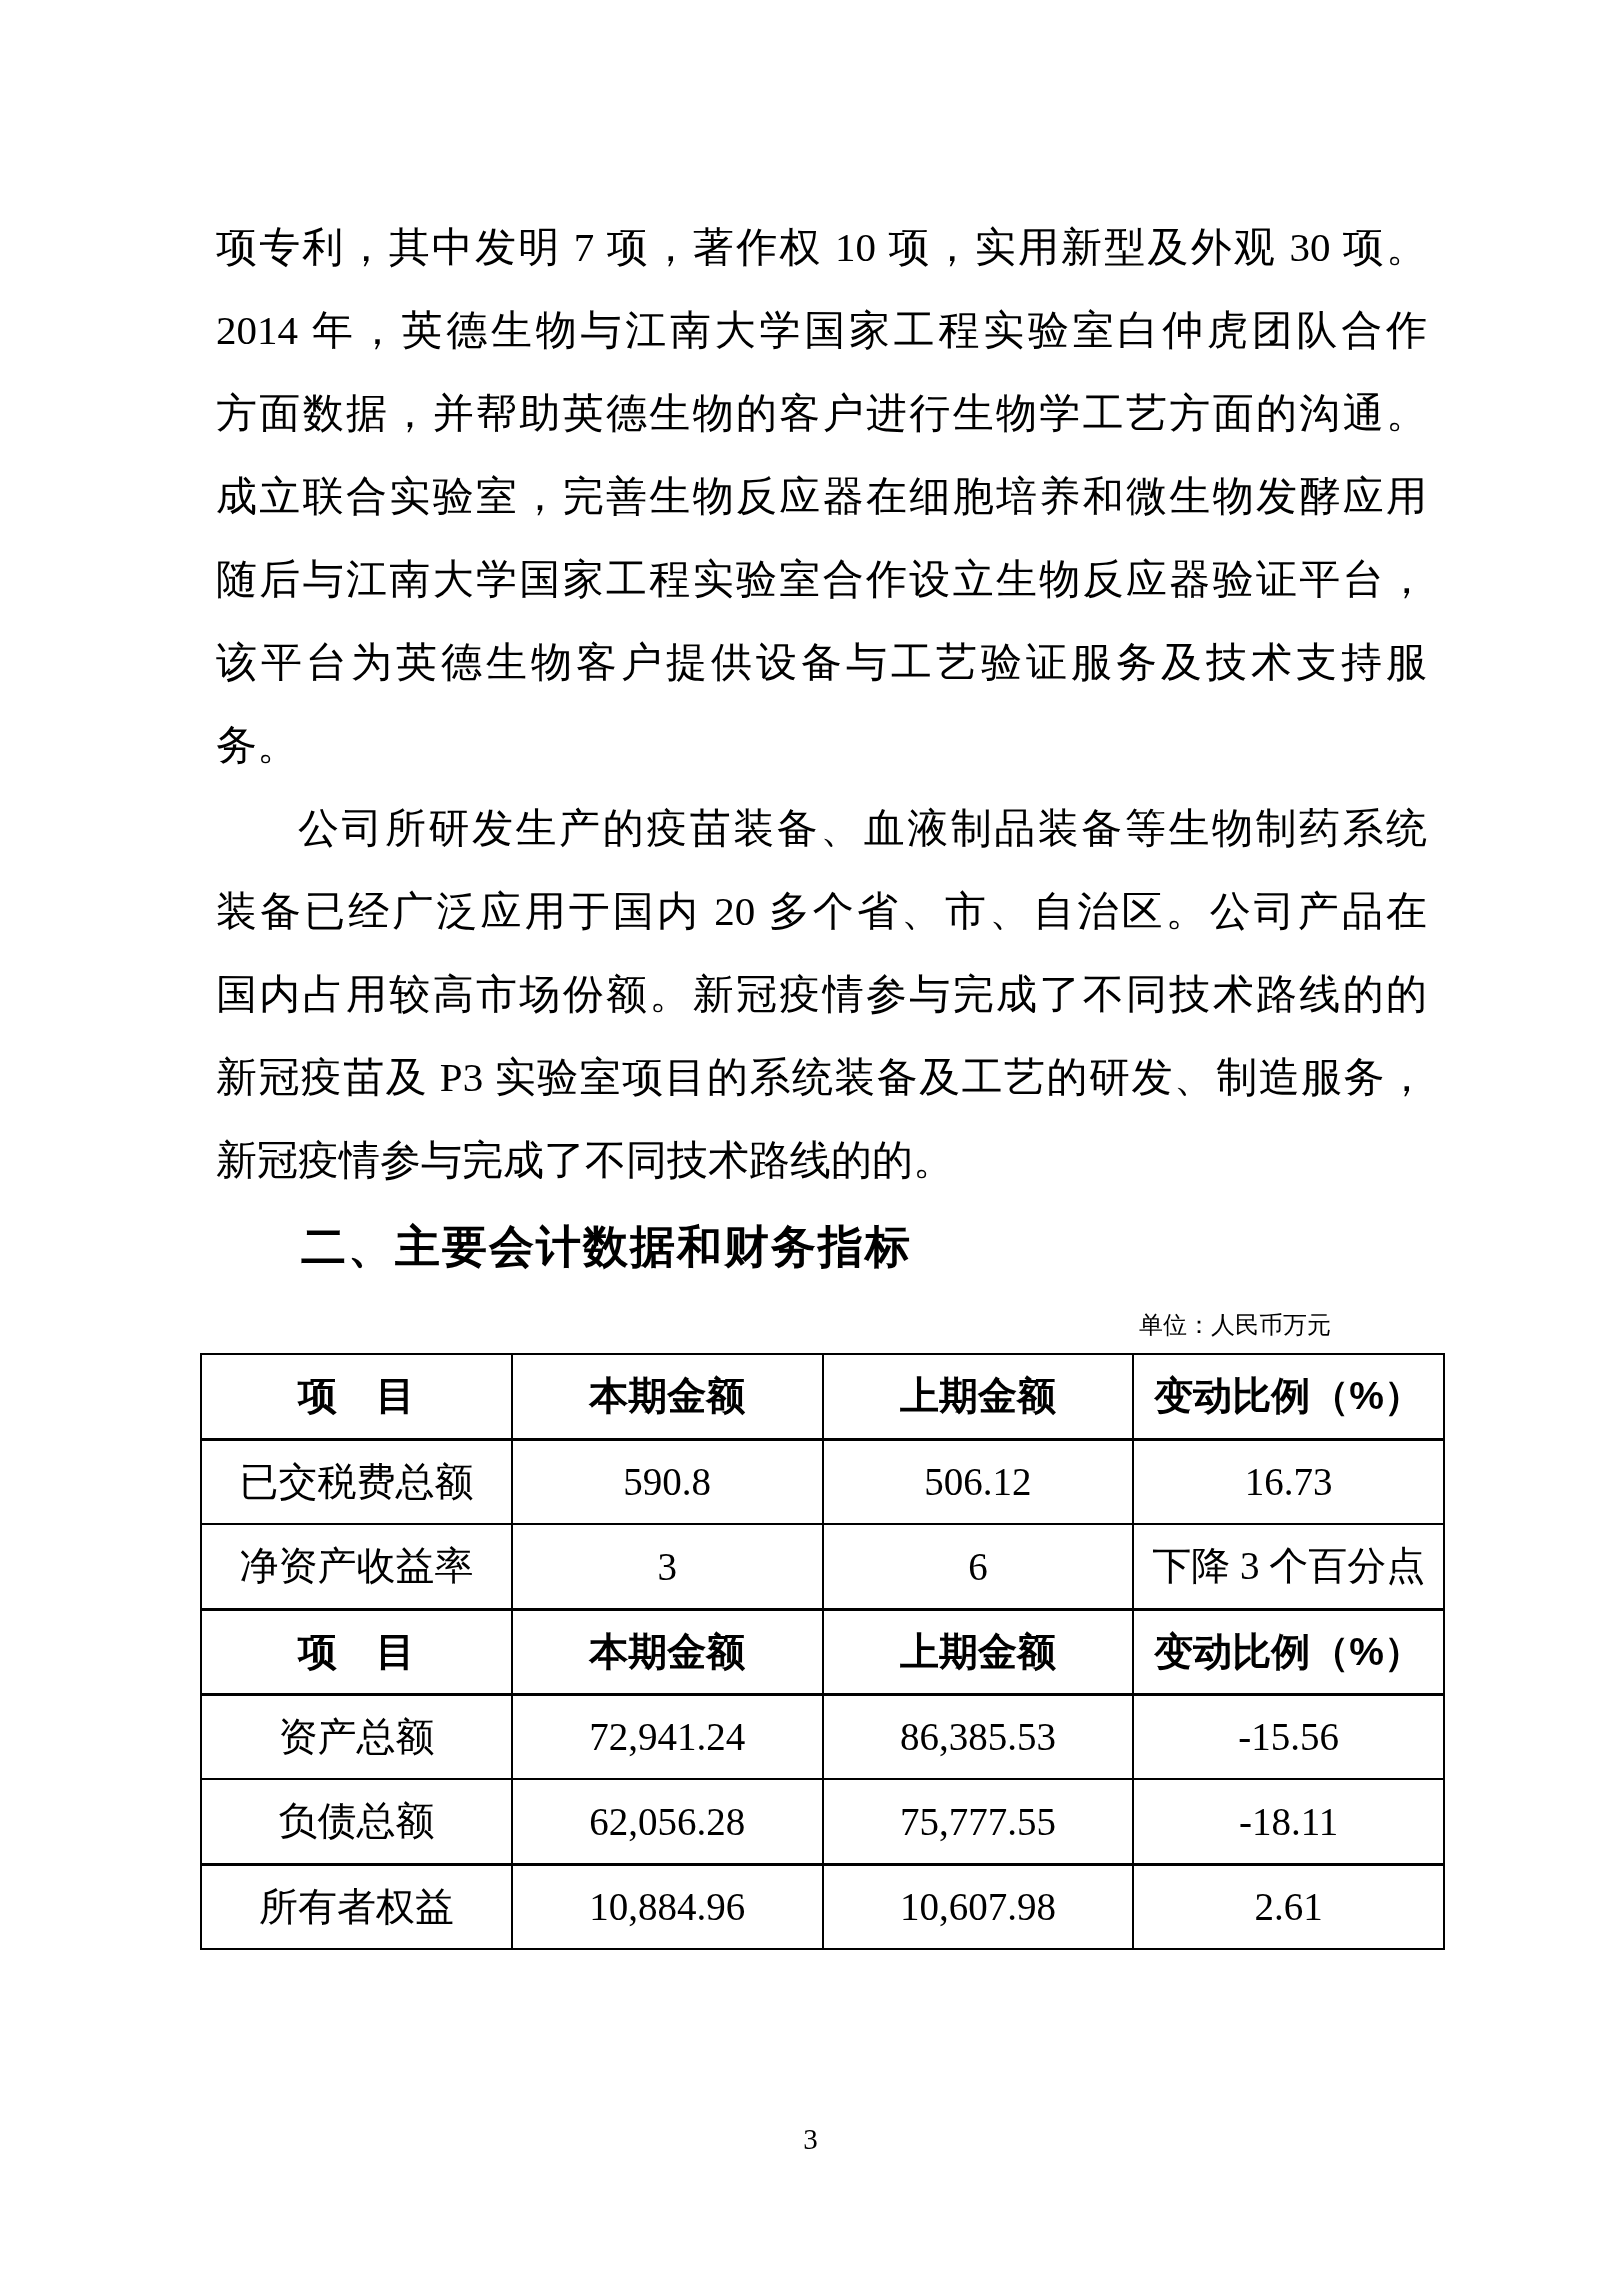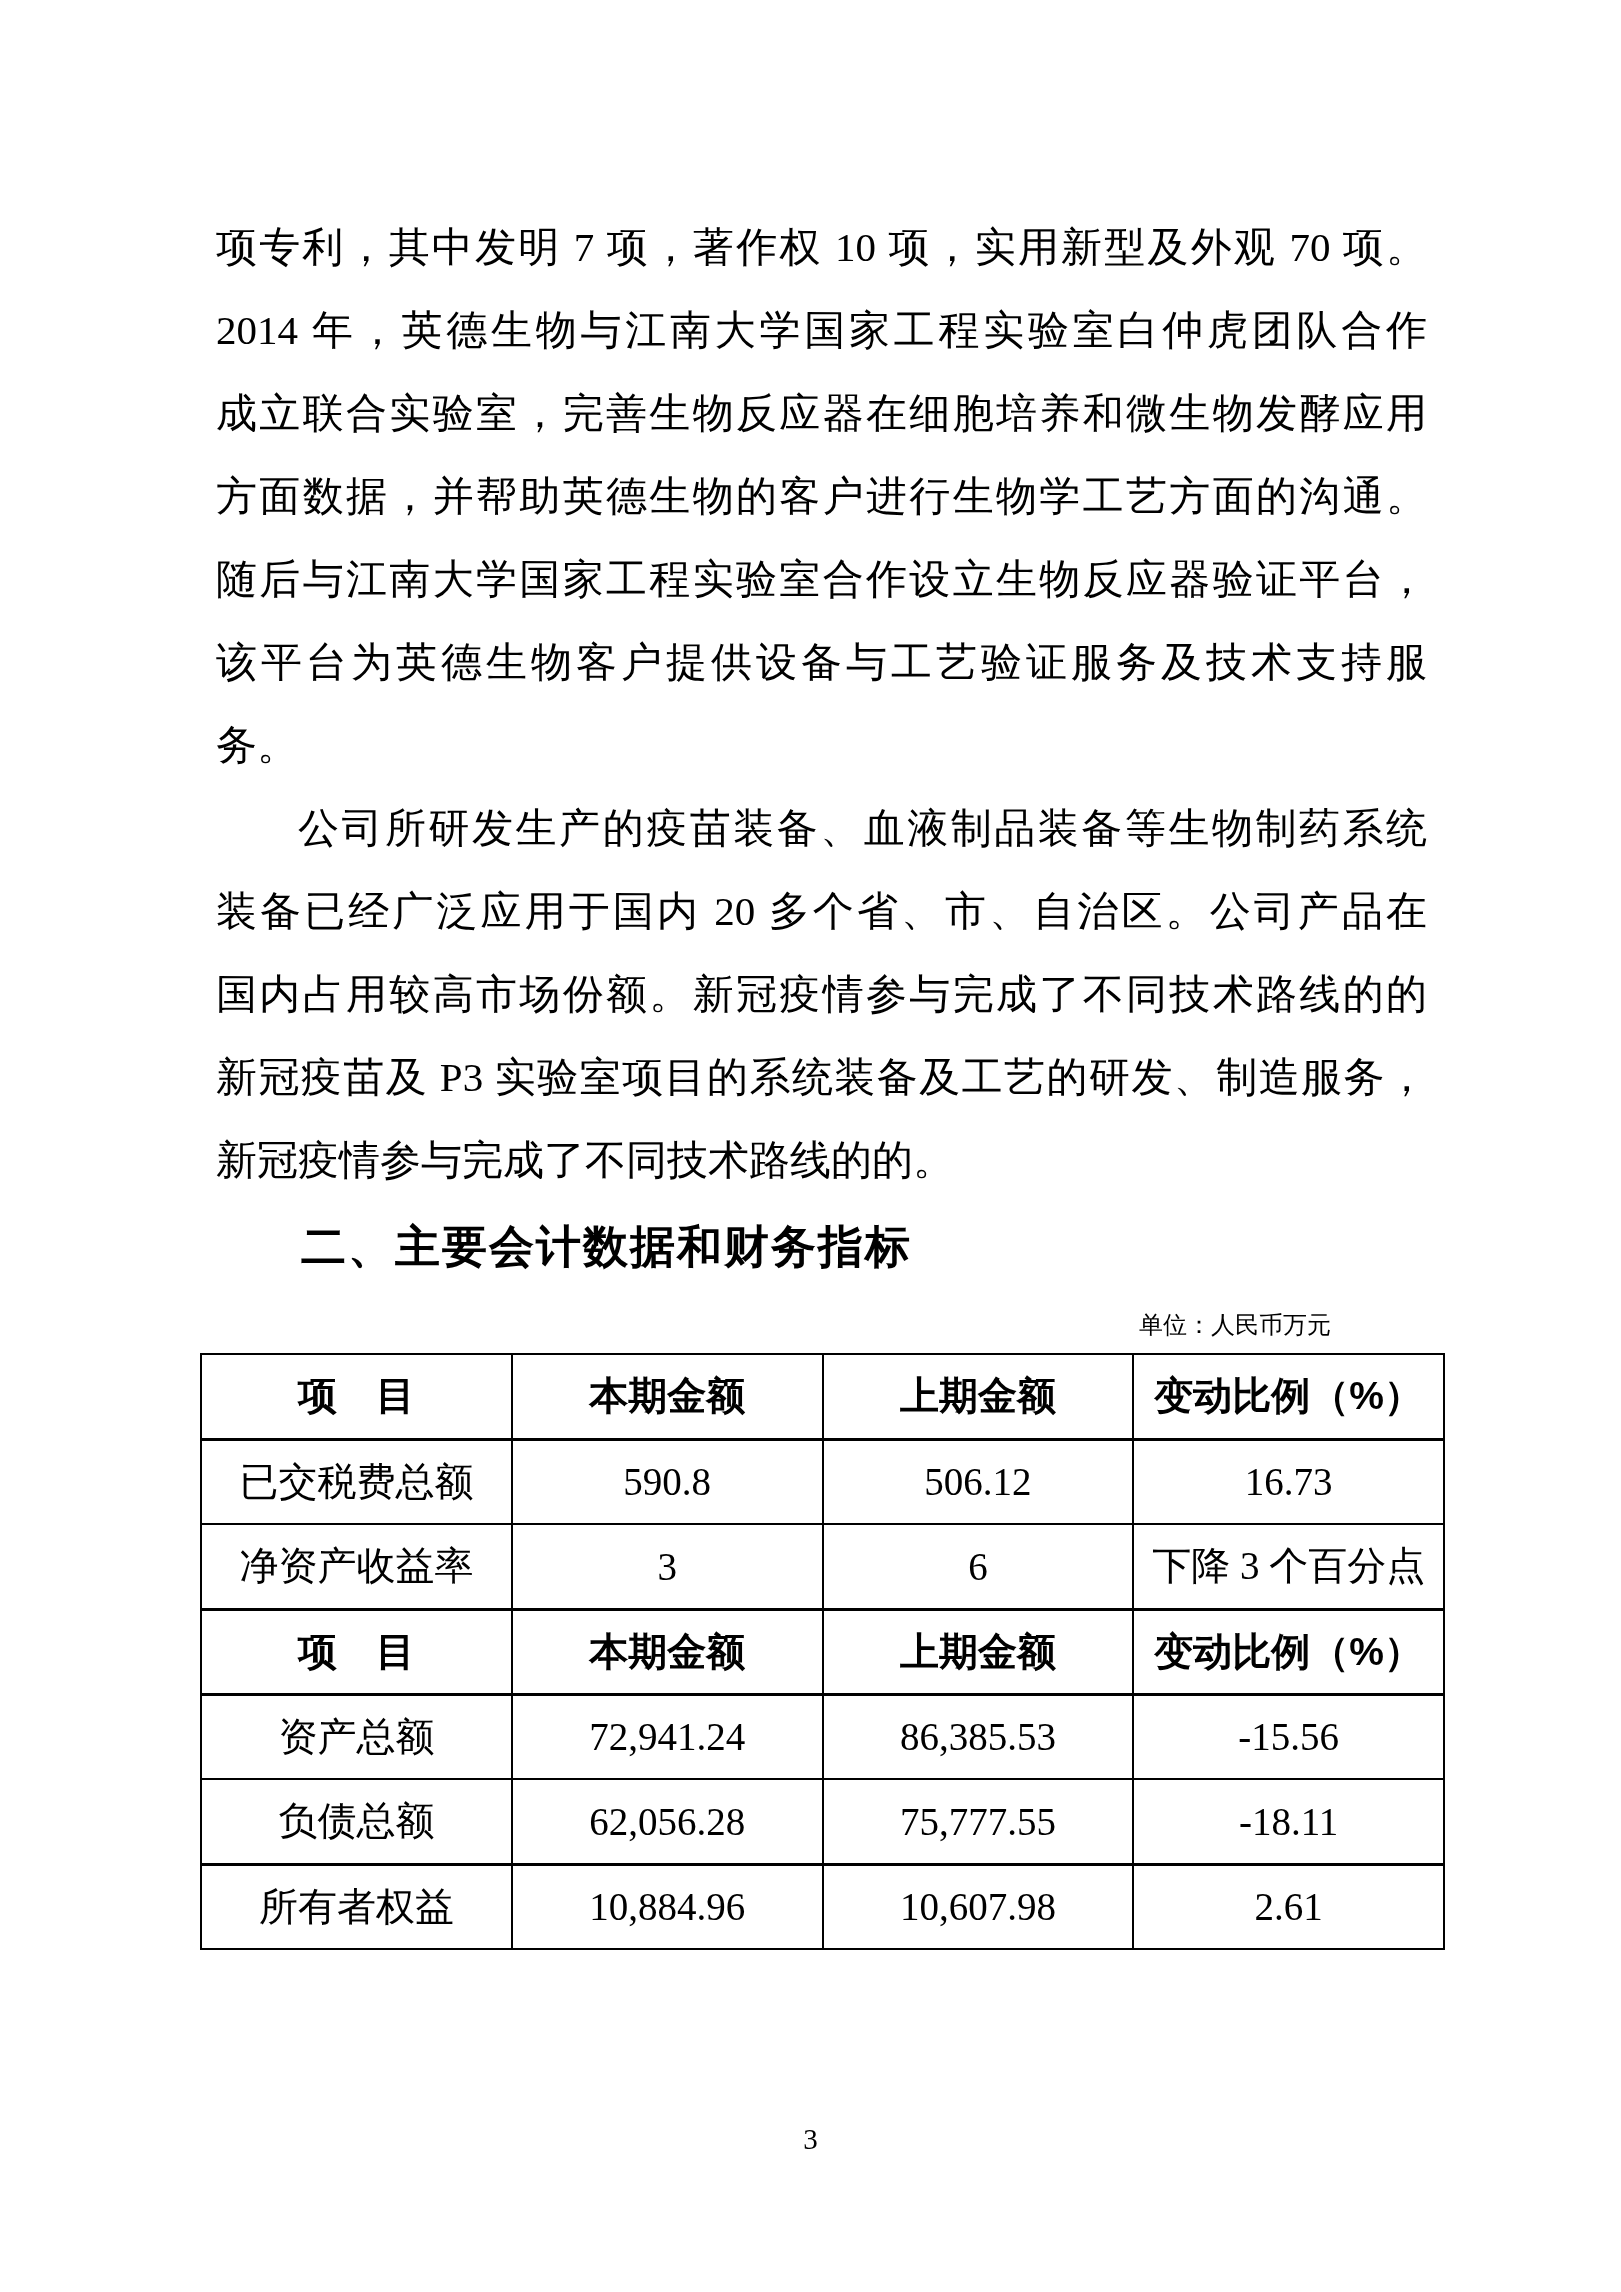--- a/index.html
+++ b/index.html
@@ -92,24 +92,24 @@
     font-size: 29px;
     font-family: "Liberation Serif", "DejaVu Serif", serif;
   }
 </style>
 </head>
 <body>
 
 <div class="page">
 
   <div class="text-block">
-    <div class="line just">项专利，其中发明 7 项，著作权 10 项，实用新型及外观 70 项。</div>
+    <div class="line just">项专利，其中发明 7 项，著作权 10 项，实用新型及外观 30 项。</div>
     <div class="line just">2014 年，英德生物与江南大学国家工程实验室白仲虎团队合作</div>
+    <div class="line just">方面数据，并帮助英德生物的客户进行生物学工艺方面的沟通。</div>
     <div class="line just">成立联合实验室，完善生物反应器在细胞培养和微生物发酵应用</div>
-    <div class="line just">方面数据，并帮助英德生物的客户进行生物学工艺方面的沟通。</div>
     <div class="line just">随后与江南大学国家工程实验室合作设立生物反应器验证平台，</div>
     <div class="line just">该平台为英德生物客户提供设备与工艺验证服务及技术支持服</div>
     <div class="line short">务。</div>
 
     <div class="line just indent">公司所研发生产的疫苗装备、血液制品装备等生物制药系统</div>
     <div class="line just">装备已经广泛应用于国内 20 多个省、市、自治区。公司产品在</div>
     <div class="line just">国内占用较高市场份额。新冠疫情参与完成了不同技术路线的的</div>
     <div class="line just">新冠疫苗及 P3 实验室项目的系统装备及工艺的研发、制造服务，</div>
     <div class="line short">新冠疫情参与完成了不同技术路线的的。</div>
   </div>

